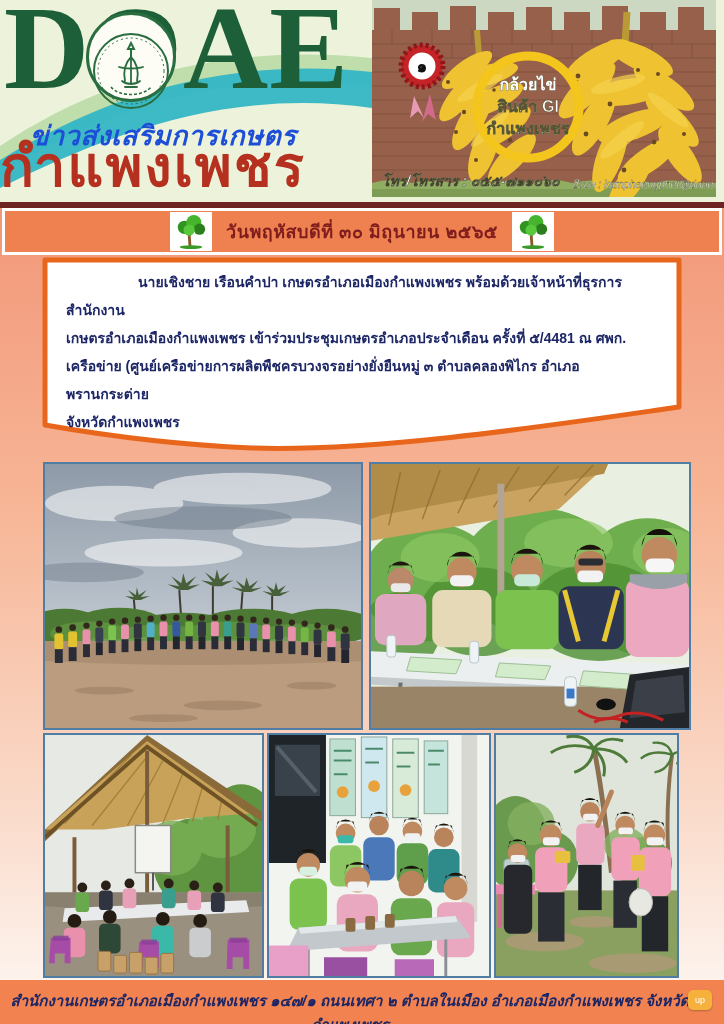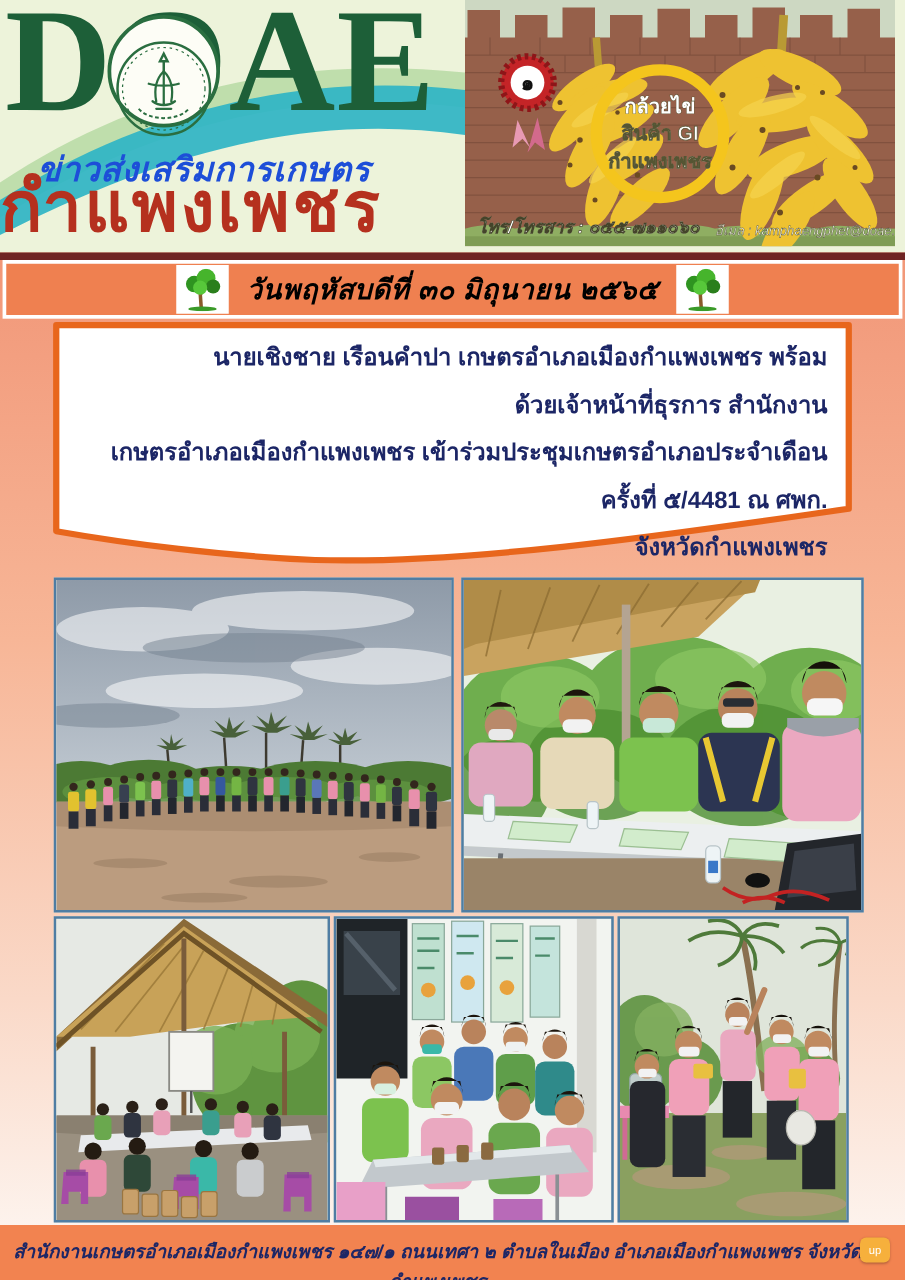--- a/index.html
+++ b/index.html
@@ -20,26 +20,26 @@
   .news-title{position:absolute;left:30px;top:114px;z-index:4;font-size:27px;font-weight:bold;font-style:italic;
               color:#1d4ed8;letter-spacing:.5px;}
   .prov-title{position:absolute;left:0px;top:136px;z-index:4;font-size:56px;line-height:62px;font-weight:bold;
               color:#b5301e;font-family:"Liberation Serif","DejaVu Serif",serif;letter-spacing:2px;}
   .banana-photo{position:absolute;left:372px;top:0;width:344px;height:197px;z-index:5;}
   .maroon-line{position:absolute;left:0;top:202px;width:724px;height:6px;background:#6f2424;}
   
   .date-banner{position:absolute;left:2px;top:208px;width:720px;height:47px;box-sizing:border-box;
                background:#ef8050;border:3px solid #ffffff;display:flex;align-items:center;justify-content:center;gap:14px;}
   .tree-box{width:42px;height:39px;background:#ffffff;display:flex;align-items:center;justify-content:center;}
-  .date-text{font-size:22px;font-weight:bold;font-style:italic;color:#000000;letter-spacing:.5px;}
+  .date-text{font-size:18px;font-weight:bold;color:#7f1d1d;letter-spacing:.5px;}
   
   .article-wrap{position:absolute;left:40px;top:256px;width:644px;height:200px;}
   .article-shape{position:absolute;left:0;top:0;}
   .article-text{position:absolute;left:26px;top:12px;width:596px;z-index:2;}
-  .article-text p{margin:0;font-size:19px;line-height:38px;font-weight:600;color:#1c2666;text-align:right;}
+  .article-text p{margin:0;font-size:14px;line-height:28px;font-weight:600;color:#1c2666;}
   .article-text p.first{text-indent:72px;}
   
   .photo{position:absolute;border:2px solid #4f7da3;box-sizing:border-box;background:#dfe5da;overflow:hidden;}
   .photo svg{display:block;}
   #p1{left:43px;top:462px;width:320px;height:268px;}
   #p2{left:369px;top:462px;width:322px;height:268px;}
   #p3{left:43px;top:733px;width:221px;height:245px;}
   #p4{left:267px;top:733px;width:224px;height:245px;}
   #p5{left:494px;top:733px;width:185px;height:245px;}
   
@@ -210,20 +210,21 @@
     </div>
   </div>
 
   <div class="article-wrap">
     <svg class="article-shape" width="644" height="200" viewBox="0 0 644 200">
       <path d="M5,4 L639,4 L639,151 C520,168 340,196 212,192 C140,189 62,179 5,169 Z" fill="#ffffff" stroke="#e8661c" stroke-width="5" stroke-linejoin="round"></path>
     </svg>
     <div class="article-text">
       <p class="first">นายเชิงชาย เรือนคำปา เกษตรอำเภอเมืองกำแพงเพชร พร้อมด้วยเจ้าหน้าที่ธุรการ สำนักงาน</p>
       <p>เกษตรอำเภอเมืองกำแพงเพชร  เข้าร่วมประชุมเกษตรอำเภอประจำเดือน ครั้งที่ ๕/4481  ณ ศพก.</p>
+      <p>เครือข่าย (ศูนย์เครือข่ายการผลิตพืชครบวงจรอย่างยั่งยืนหมู่ ๓  ตำบลคลองพิไกร  อำเภอพรานกระต่าย</p>
       <p>จังหวัดกำแพงเพชร</p>
     </div>
   </div>
 
   <div class="photo" id="p1">
     <svg viewBox="0 0 320 268" width="316" height="264" preserveAspectRatio="none">
       <defs>
         <linearGradient id="skyg" x1="0" y1="0" x2="0" y2="1">
           <stop offset="0" stop-color="#8e9aa8"></stop>
             <stop offset=".55" stop-color="#b9c2cb"></stop>

